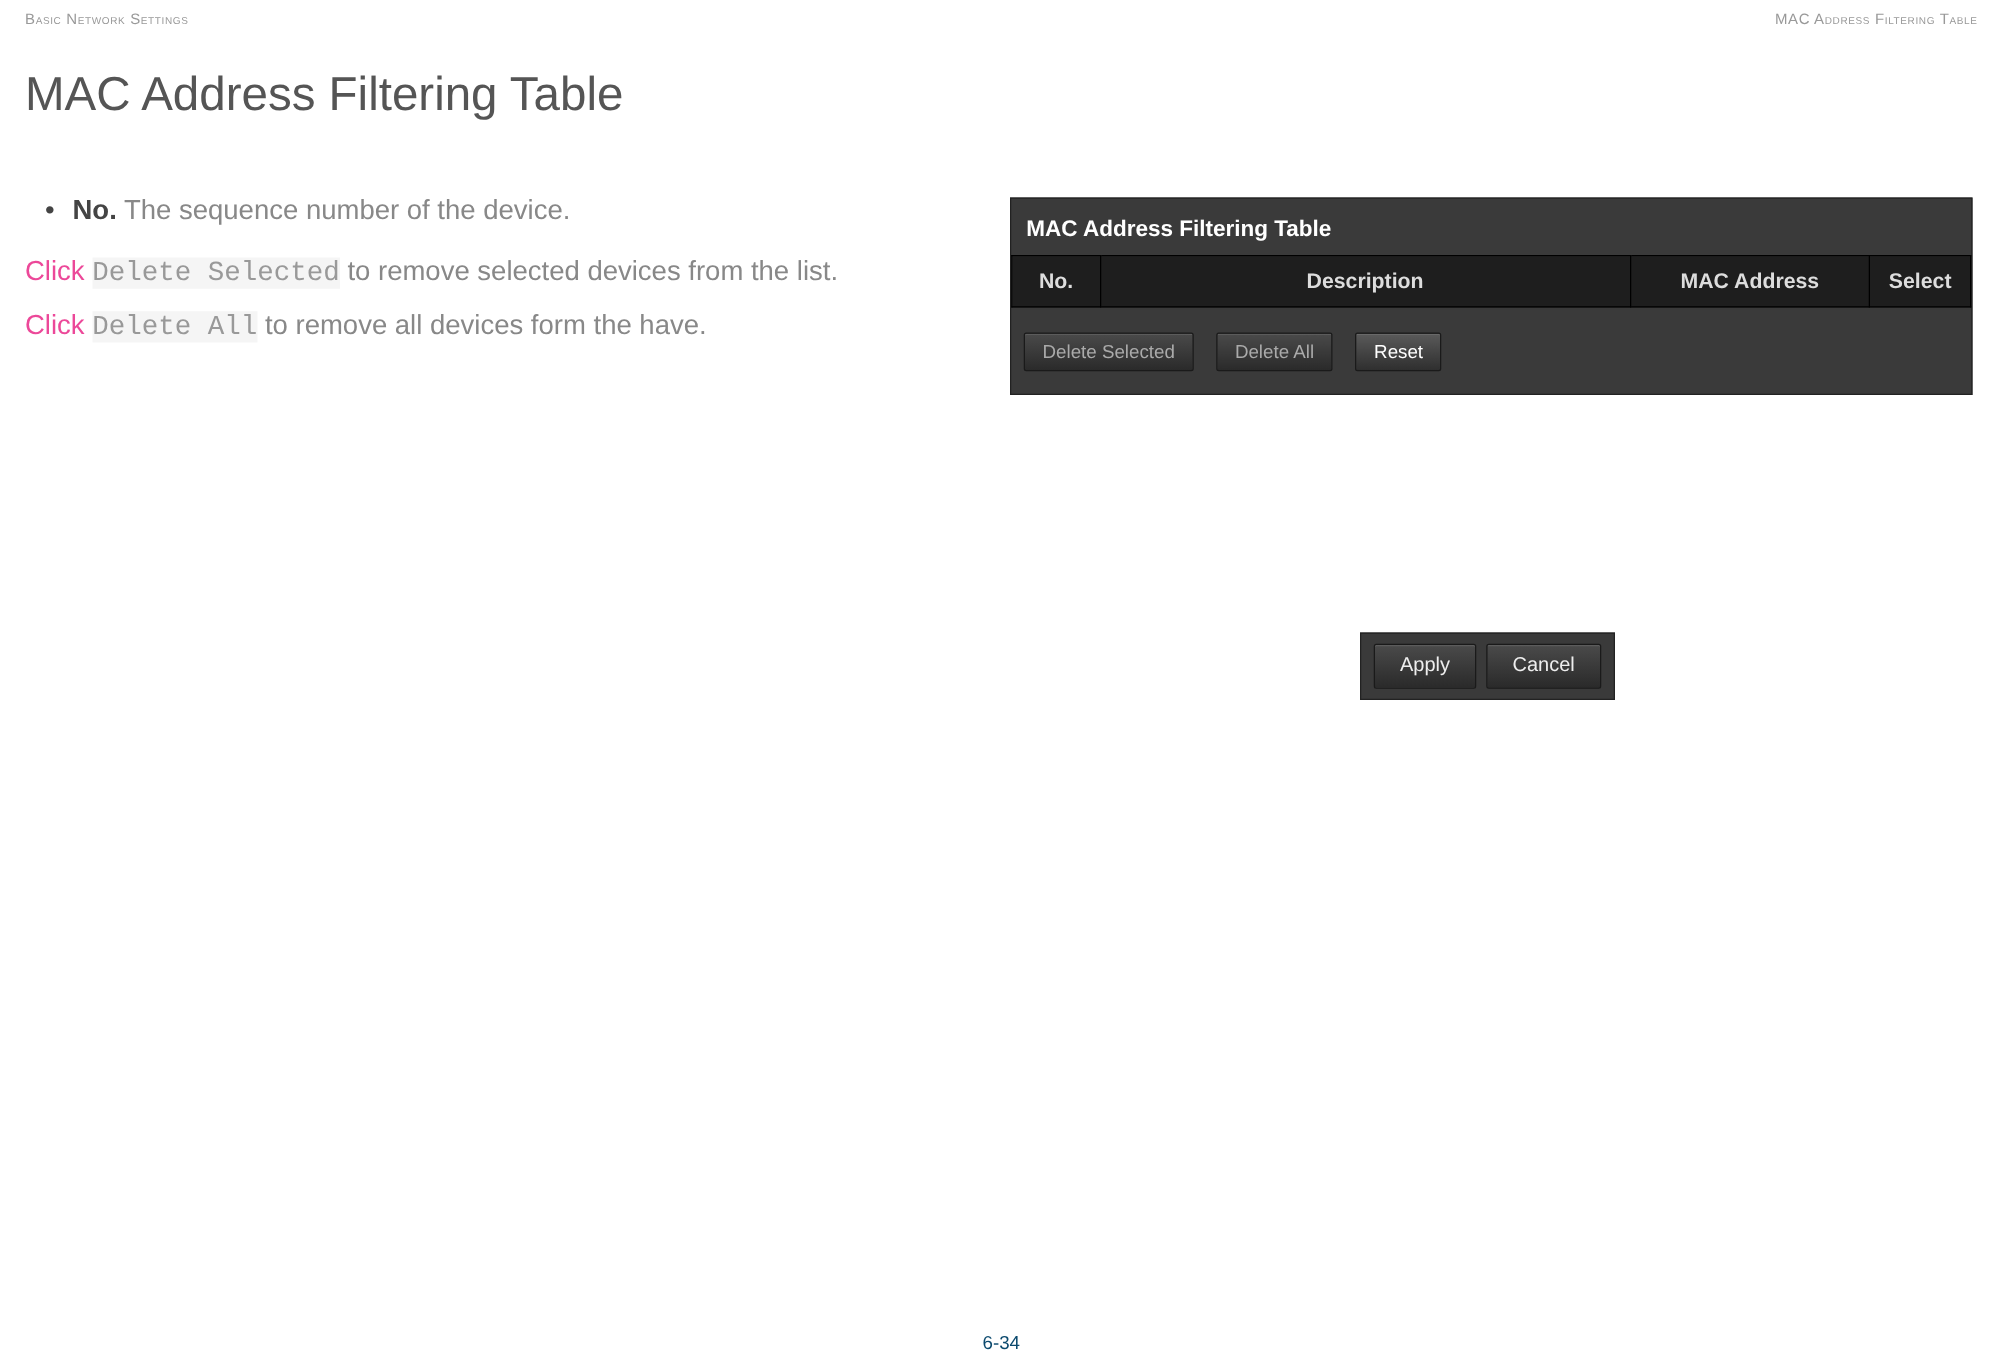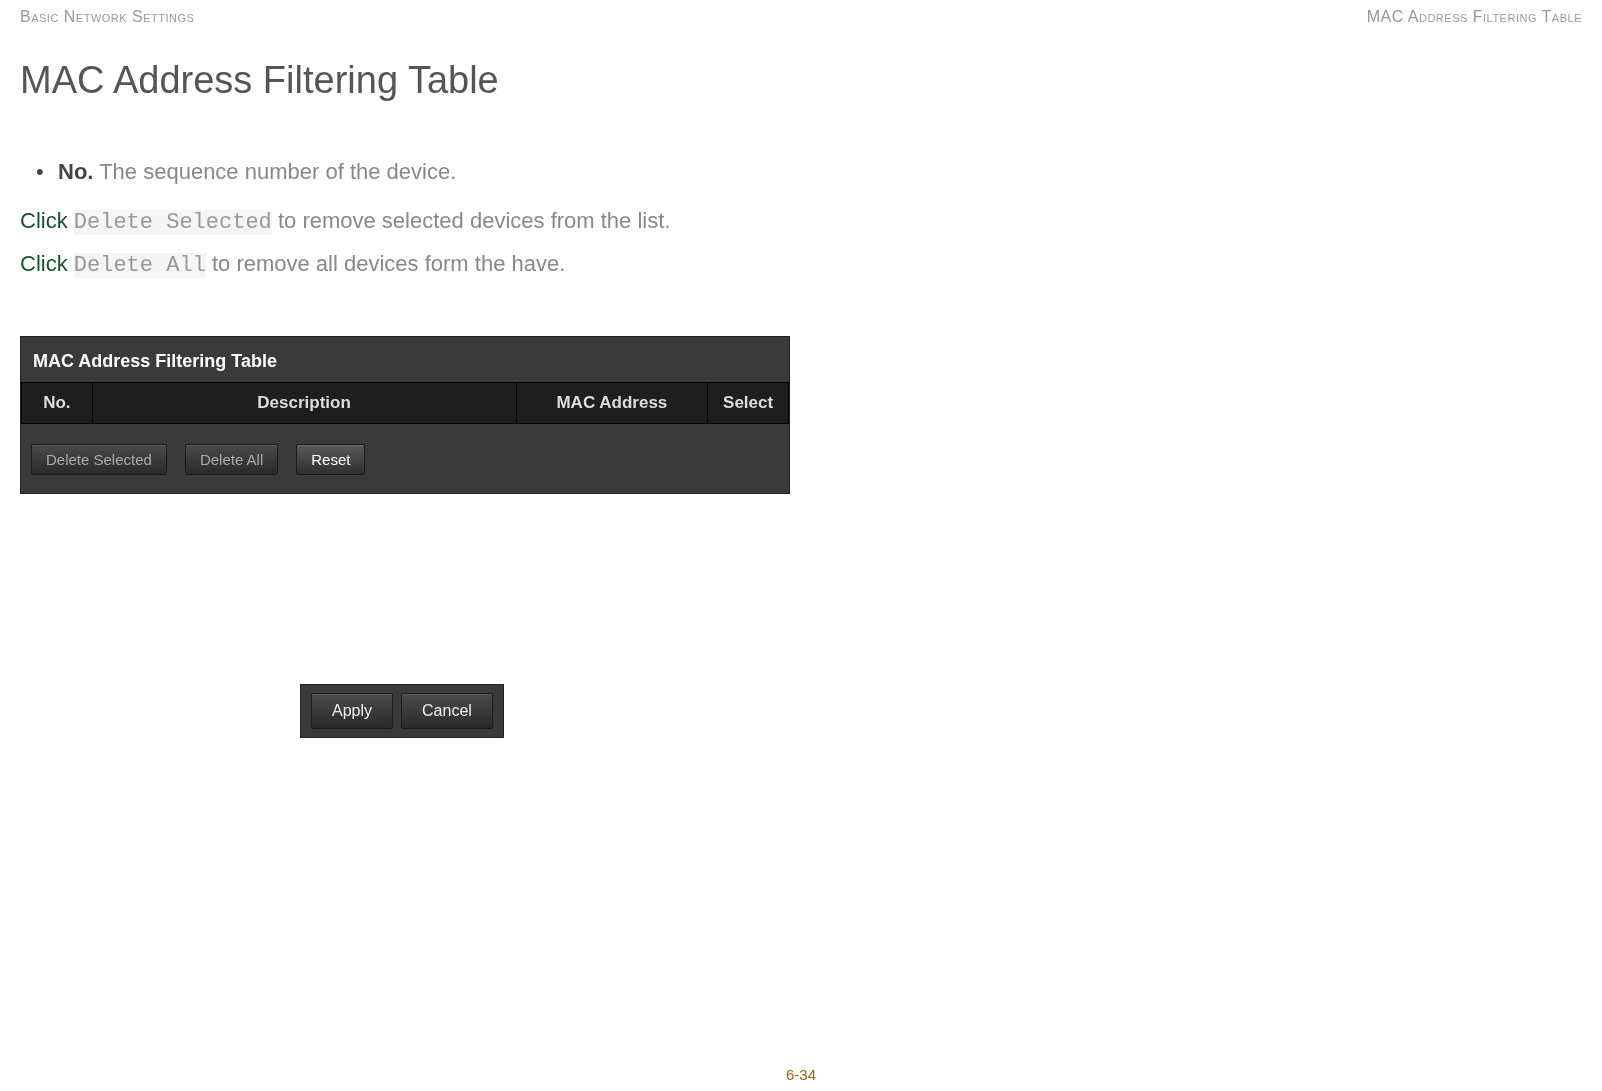--- a/index.html
+++ b/index.html
@@ -13,36 +13,35 @@
       height: 1091px;
       background: #fff;
       color: #333;
       position: relative;
       padding: 0 20px;
     }
     .top-header {
       display: flex;
       justify-content: space-between;
       padding: 8px 0 18px 0;
-      font-size: 16px;
+      font-size: 12px;
       color: #999;
       font-variant: small-caps;
       letter-spacing: 0.5px;
     }
     .page-title {
       font-size: 38px;
       font-weight: 400;
       color: #555;
       margin-bottom: 55px;
       margin-top: 15px;
     }
     .content-row {
       display: flex;
-      gap: 40px;
-      flex-direction: column;
+      gap: 28px;
     }
     .left-col {
       width: 760px;
     }
     .right-col {
       flex: 1;
       padding-top: 5px;
     }
     .bullet-list {
       list-style: none;
@@ -73,21 +72,21 @@
       color: #888;
       line-height: 1.4;
       margin-bottom: 10px;
     }
     .para .mono {
       font-family: "Courier New", monospace;
       color: #999;
       background: #f5f5f5;
     }
     .para .lead {
-      color: #14532d;
+      color: #ec4899;
     }
     
     .widget-panel {
       background: #3a3a3a;
       border: 1px solid #222;
       width: 770px;
     }
     .widget-title {
       color: #fff;
       font-weight: 700;
@@ -144,21 +143,21 @@
       font-size: 16px;
       margin: 0 4px;
     }
     .page-footer {
       position: absolute;
       bottom: 8px;
       left: 0;
       right: 0;
       text-align: center;
       font-size: 15px;
-      color: #a16207;
+      color: #0c4a6e;
     }
   </style>
 </head>
 <body>
 
 <div class="top-header">
   <span>Basic Network Settings</span>
   <span>MAC Address Filtering Table</span>
 </div>
 

